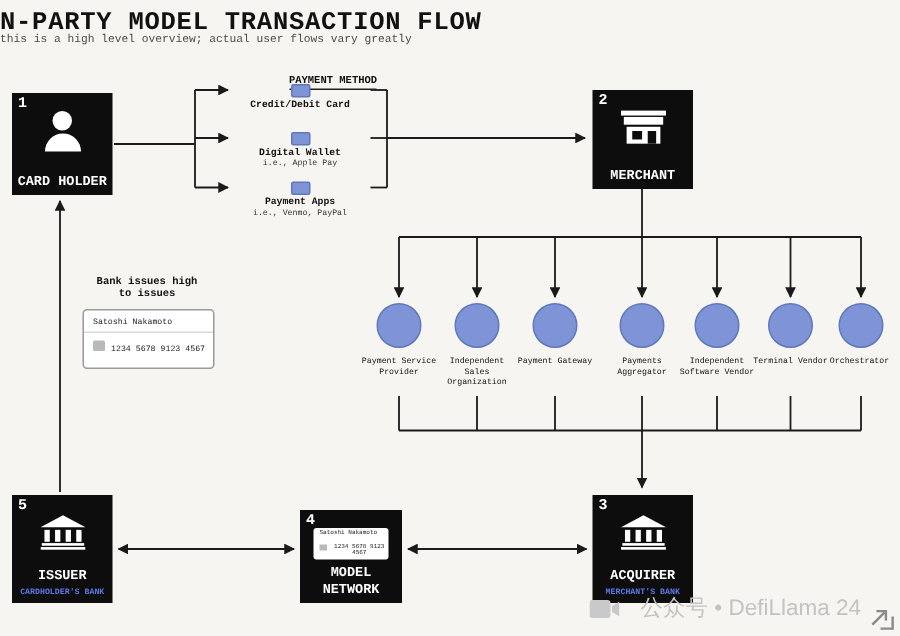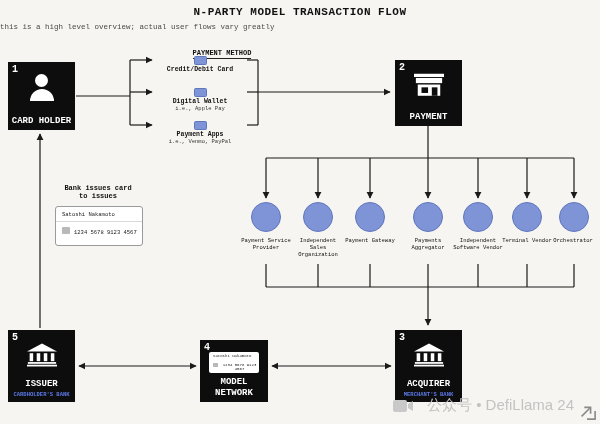--- a/index.html
+++ b/index.html
@@ -4,22 +4,22 @@
 <style>
   html,body{margin:0;padding:0;}
   .canvas{
     position:relative;width:600px;height:424px;overflow:hidden;
     background:#f7f5f1;
     font-family:"Liberation Mono","DejaVu Sans Mono",monospace;
     color:#111;
   }
   .connectors{position:absolute;left:0;top:0;width:600px;height:424px;z-index:1;pointer-events:none;}
 
-  .title{position:absolute;left:0;top:6px;width:600px;text-align:center;
-    font-size:11px;font-weight:bold;letter-spacing:.5px;z-index:2;}
+  .title{position:absolute;left:0;top:6px;width:600px;text-align:left;
+    font-size:17px;font-weight:bold;letter-spacing:.5px;z-index:2;}
   .subtitle{position:absolute;left:0;top:23px;width:600px;
     font-size:7.5px;color:#4a4a4a;z-index:2;}
 
   .node{position:absolute;background:#0d0d0d;color:#fff;z-index:2;text-align:center;}
   .num{position:absolute;top:2px;left:4px;font-size:10px;font-weight:bold;color:#fff;}
   .nlabel{position:absolute;bottom:4px;left:0;width:100%;font-size:9px;font-weight:bold;line-height:1.15;}
   .nlabel.with-sub{bottom:13px;}
   .bank-sub{position:absolute;bottom:4px;left:0;width:100%;font-size:5.5px;font-weight:bold;color:#5b79e8;}
 
   .node-cardholder{left:8px;top:62px;width:67px;height:68px;}
@@ -155,41 +155,41 @@
 
   <div class="node node-merchant">
     <span class="num">2</span>
     <svg class="node-icon-svg" width="30" height="24" viewBox="0 0 32 24">
       <rect x="0" y="0" width="32" height="3.5" fill="#fff"></rect>
       <rect x="2" y="4.5" width="28" height="5.5" fill="#fff"></rect>
       <rect x="4" y="11.5" width="24" height="12" fill="#fff"></rect>
       <rect x="8" y="14.5" width="7" height="6" fill="#0d0d0d"></rect>
       <rect x="19" y="14.5" width="6" height="9" fill="#0d0d0d"></rect>
     </svg>
-    <div class="nlabel">PAYMENT</div>
+    <div class="nlabel">MERCHANT</div>
   </div>
 
   <div class="circle" style="left:251px"></div>
   <div class="circle" style="left:303px"></div>
   <div class="circle" style="left:355px"></div>
   <div class="circle" style="left:413px"></div>
   <div class="circle" style="left:463px"></div>
   <div class="circle" style="left:512px"></div>
   <div class="circle" style="left:559px"></div>
 
   <div class="circle-label" style="left:239px">Payment Service Provider</div>
   <div class="circle-label" style="left:291px">Independent Sales Organization</div>
   <div class="circle-label" style="left:343px">Payment Gateway</div>
   <div class="circle-label" style="left:401px">Payments Aggregator</div>
   <div class="circle-label" style="left:451px">Independent Software Vendor</div>
   <div class="circle-label" style="left:500px">Terminal Vendor</div>
   <div class="circle-label" style="left:546px">Orchestrator</div>
 
   <div class="card-caption">
-    <div>Bank issues card</div>
+    <div>Bank issues high</div>
     <div>to issues</div>
   </div>
   <div class="bank-card">
     <div class="cname">Satoshi Nakamoto</div>
     <div class="sep"></div>
     <div class="chip"></div>
     <div class="cnum">1234 5678 9123 4567</div>
   </div>
 
   <div class="node node-issuer">

